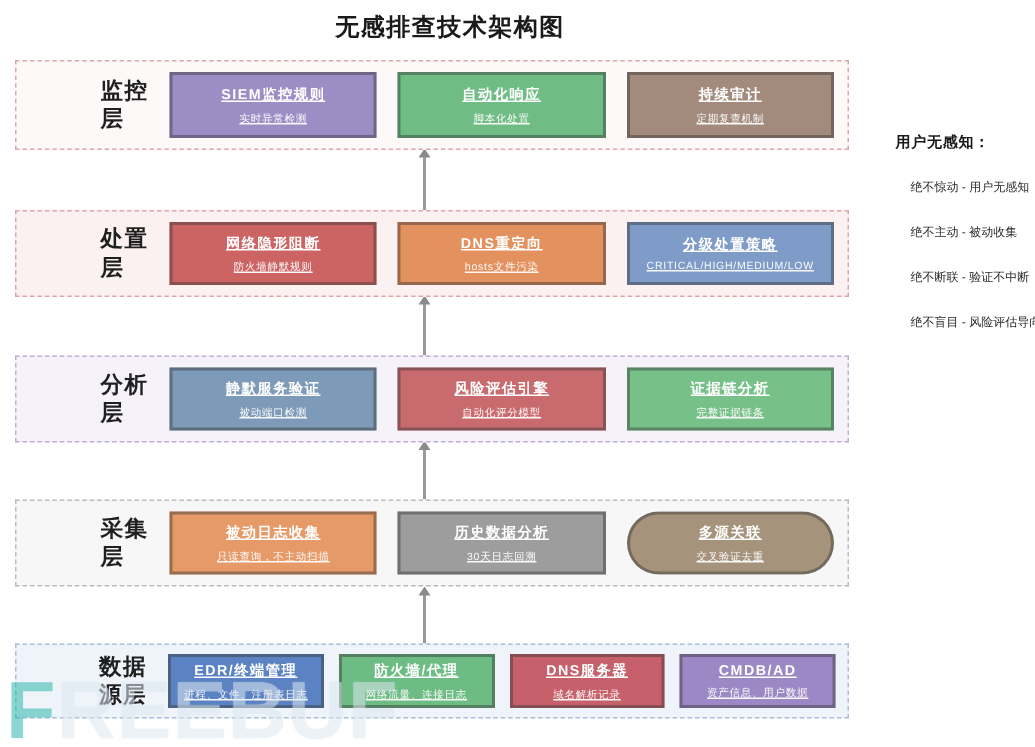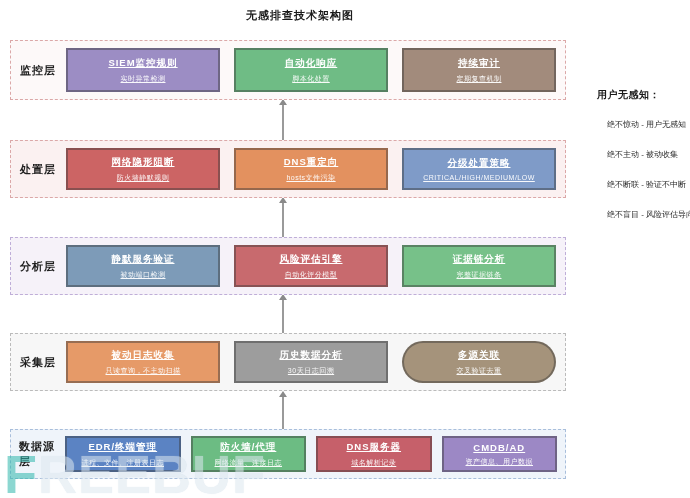--- a/index.html
+++ b/index.html
@@ -2,31 +2,31 @@
 <html><head>
 <meta charset="utf-8">
 <style>
   html,body{margin:0;padding:0;}
   body{font-family:"Liberation Sans","DejaVu Sans",sans-serif;background:#ffffff;}
   .page{position:relative;width:690px;height:498px;background:#ffffff;overflow:hidden;}
 
   .diagram-title{
     position:absolute;top:8px;left:0;width:600px;text-align:center;
     font-family:"Liberation Serif","DejaVu Serif",serif;
-    font-size:11px;font-weight:bold;color:#1a1a1a;letter-spacing:1px;
+    font-size:16px;font-weight:bold;color:#1a1a1a;letter-spacing:1px;
   }
 
   .layer{
     position:absolute;left:10px;width:556px;
     border:1px dashed #cccccc;box-sizing:border-box;
     display:flex;align-items:stretch;padding:7px 9px;z-index:2;
   }
   .layer-label{
     width:46px;min-width:46px;display:flex;align-items:center;
-    font-size:11px;font-weight:bold;color:#1f1f1f;letter-spacing:1px;
+    font-size:15px;font-weight:bold;color:#1f1f1f;letter-spacing:1px;margin-left:47px;
   }
   .boxes{flex:1;display:flex;gap:14px;}
   .boxes.four{gap:10px;}
   .box{
     flex:1;border:2px solid rgba(55,55,55,0.45);box-sizing:border-box;
     display:flex;flex-direction:column;justify-content:center;align-items:center;
     gap:4px;color:#ffffff;text-align:right;padding:2px 4px;text-decoration:underline;
   }
   .box-title{font-size:9.5px;font-weight:bold;letter-spacing:1px;}
   .box-sub{font-size:7px;opacity:0.95;letter-spacing:0.5px;}

